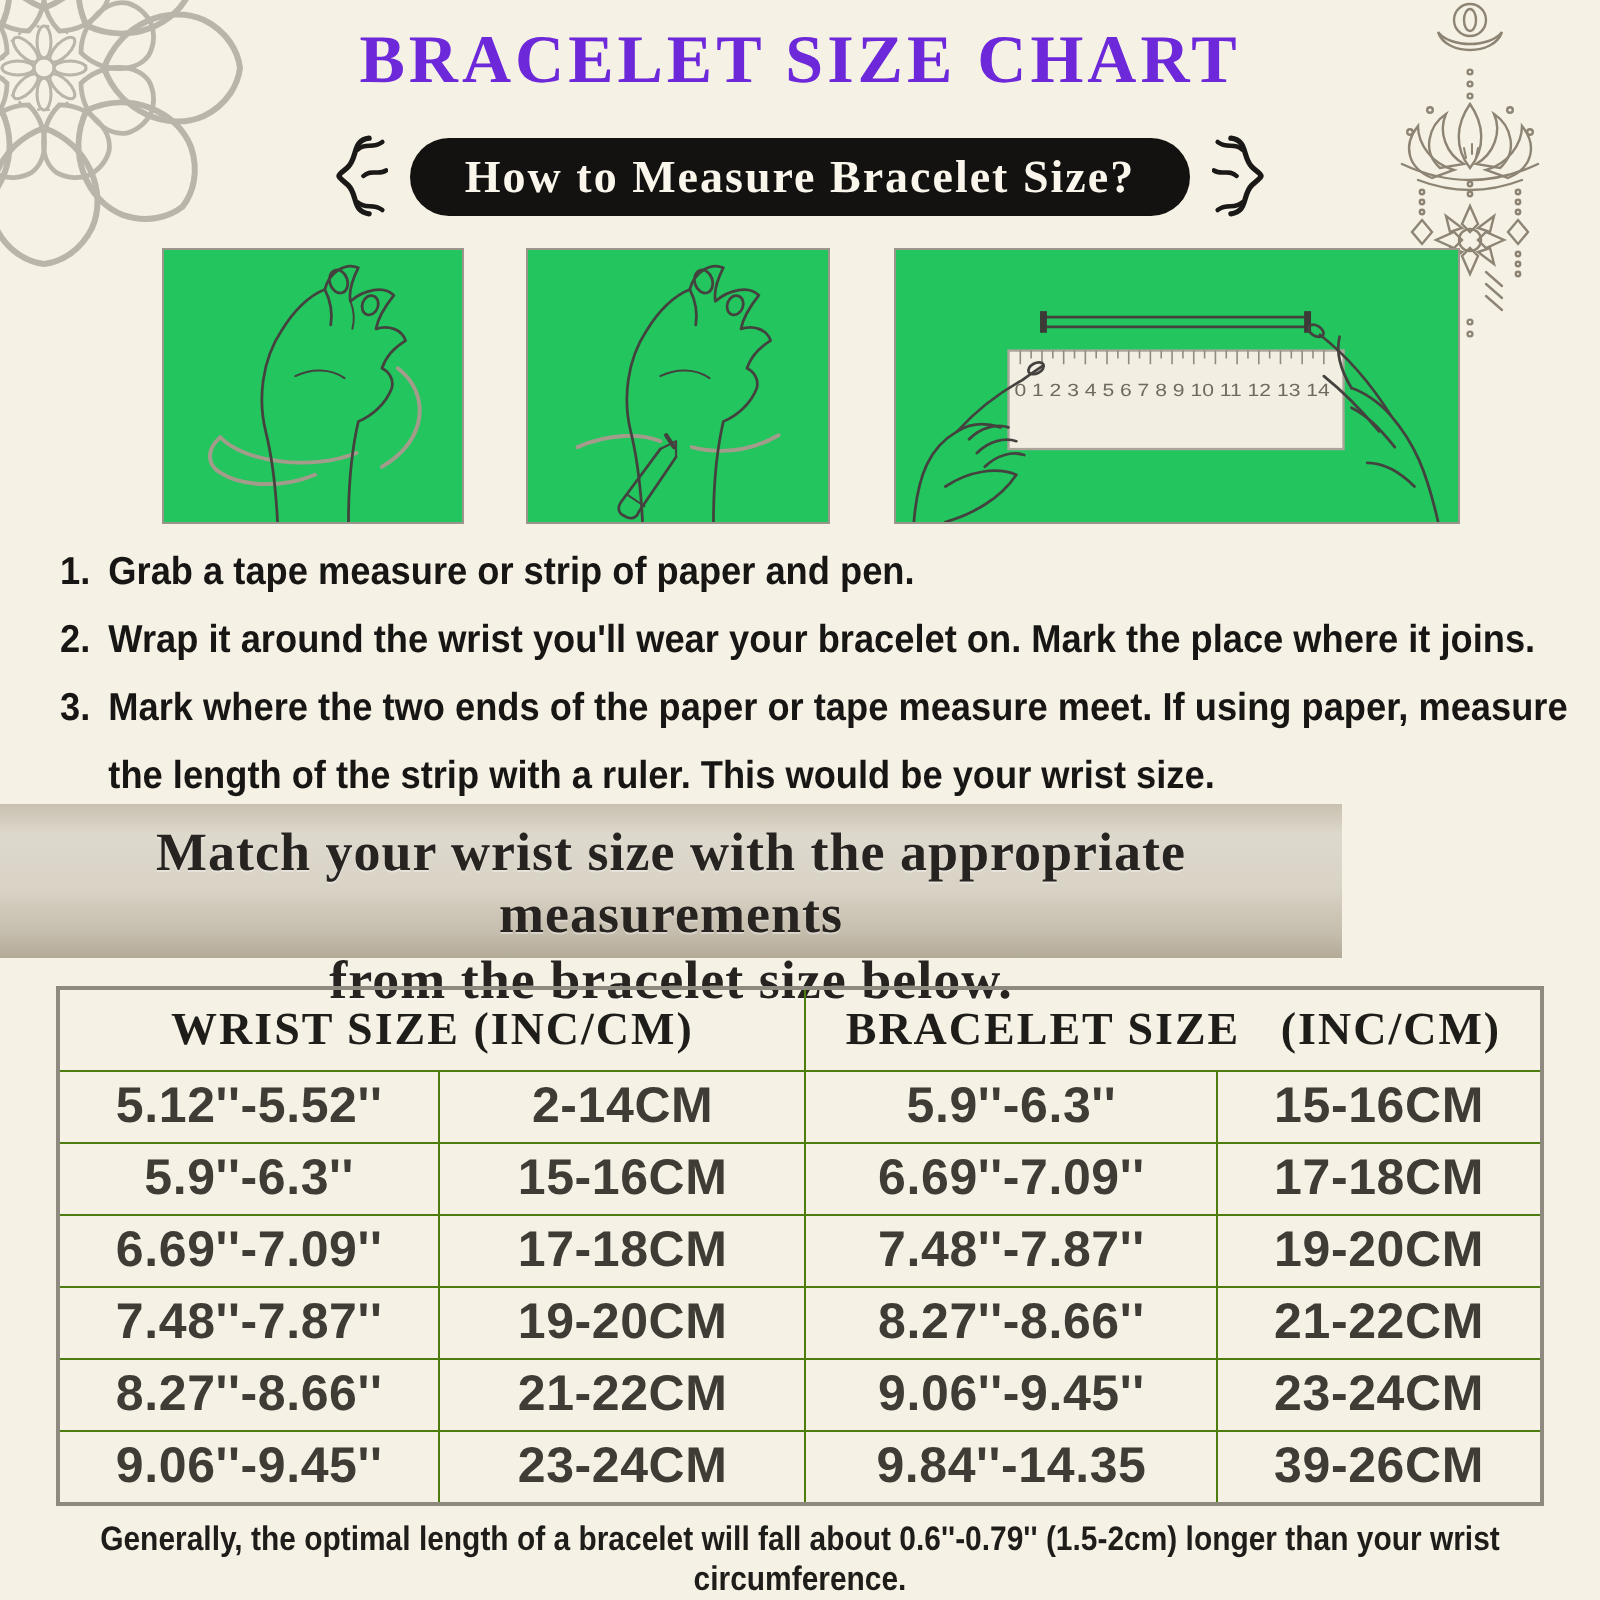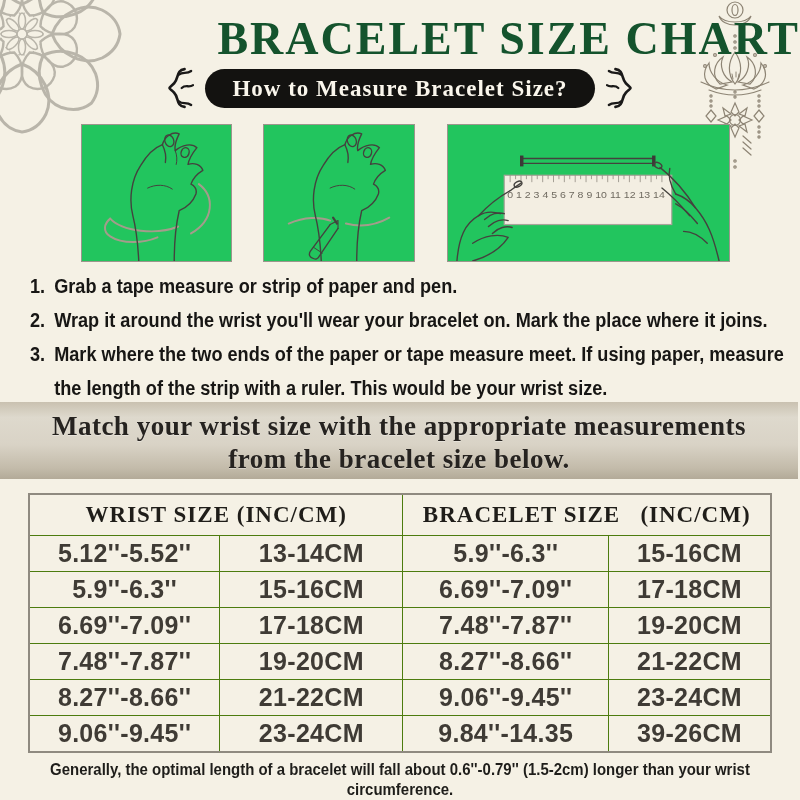--- a/index.html
+++ b/index.html
@@ -6,23 +6,23 @@
   body{background:#e8e4d8;font-family:"Liberation Sans",sans-serif;}
   .page{
     position:relative;width:800px;height:800px;margin:0 auto;
     background:#f5f1e5;overflow:hidden;color:#1d1b18;
   }
   
   .mandala{position:absolute;left:-78px;top:-66px;width:200px;height:200px;}
   .lotus{position:absolute;right:5px;top:0;width:120px;height:172px;}
   
   .title{
-    position:absolute;top:12px;left:0;width:100%;text-align:right;
-    font-family:"Liberation Serif",serif;font-weight:700;font-size:46px;
-    letter-spacing:2px;color:#14532d;
+    position:absolute;top:12px;left:0;width:100%;text-align:center;
+    font-family:"Liberation Serif",serif;font-weight:700;font-size:34px;
+    letter-spacing:2px;color:#6d28d9;
   }
   .badge-row{
     position:absolute;top:66px;left:0;width:100%;height:44px;
     display:flex;align-items:center;justify-content:center;gap:11px;
   }
   .pill{
     background:#131210;color:#faf6ec;border-radius:22px;
     font-family:"Liberation Serif",serif;font-weight:700;font-size:23px;
     letter-spacing:1px;padding:8px 27px;line-height:1;
   }
@@ -37,21 +37,21 @@
   .fig2{left:263px;width:152px;}
   .fig3{left:447px;width:283px;}
   
   .steps{position:absolute;left:30px;top:269px;width:840px;
     transform:scaleX(.93);transform-origin:left top;}
   .step{display:flex;font-size:19.5px;line-height:34px;color:#171614;font-weight:700;}
   .step .num{width:26px;flex:0 0 26px;}
   .step .txt{flex:1;}
   
   .banner{
-    position:absolute;left:0;top:402px;width:798px;height:77px;
+    position:absolute;left:0;top:402px;width:671px;height:77px;
     background:linear-gradient(180deg,#c9c1b0 0%,#ded9cd 20%,#d9d3c6 55%,#c3bbaa 86%,#b3aa98 100%);
     text-align:center;
     font-family:"Liberation Serif",serif;font-size:27px;font-weight:700;
     color:#262320;letter-spacing:.5px;
     text-shadow:0 1px 0 rgba(255,255,255,.35);
   }
   .banner .l1{margin-top:9px;}
   .banner .l2{margin-top:2px;}
   
   table.size-table{
@@ -314,21 +314,21 @@
         <col style="width:27.7%">
         <col style="width:21.9%">
       </colgroup>
     <tbody>
     <tr>
       <th colspan="2">WRIST SIZE (INC/CM)</th>
       <th colspan="2">BRACELET SIZE&nbsp;&nbsp; (INC/CM)</th>
     </tr>
     <tr>
       <td>5.12''-5.52''</td>
-      <td>13-14CM</td>
+      <td>2-14CM</td>
       <td>5.9''-6.3''</td>
       <td>15-16CM</td>
     </tr>
     <tr>
       <td>5.9''-6.3''</td>
       <td>15-16CM</td>
       <td>6.69''-7.09''</td>
       <td>17-18CM</td>
     </tr>
     <tr>

